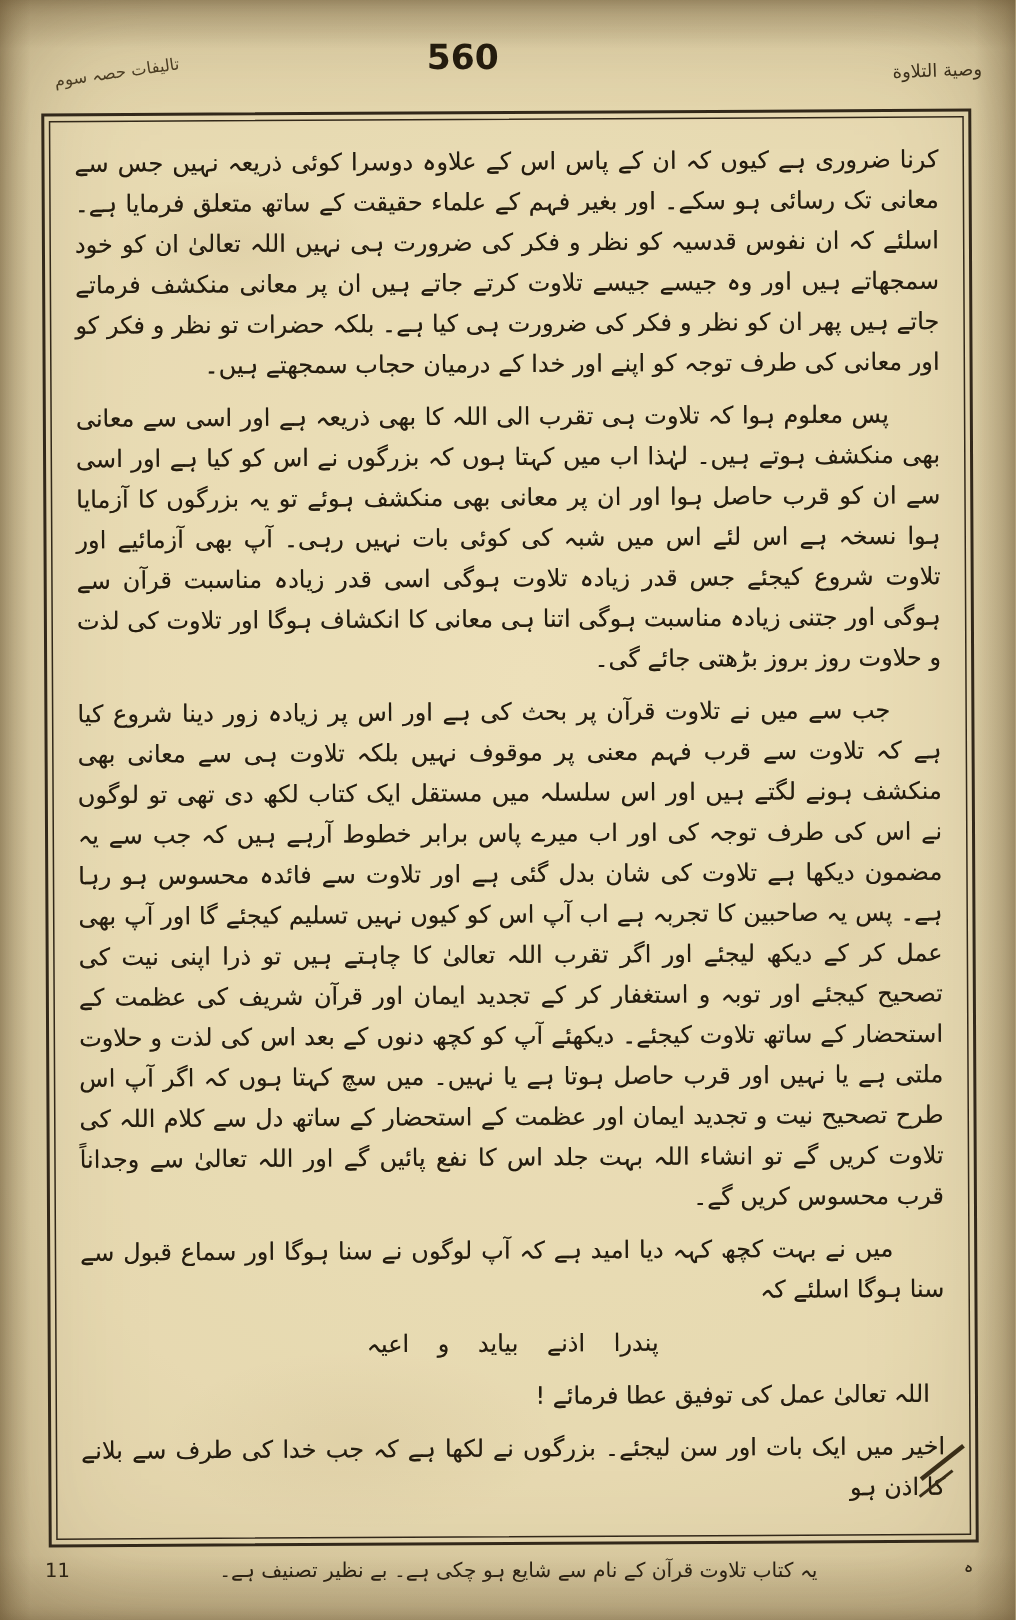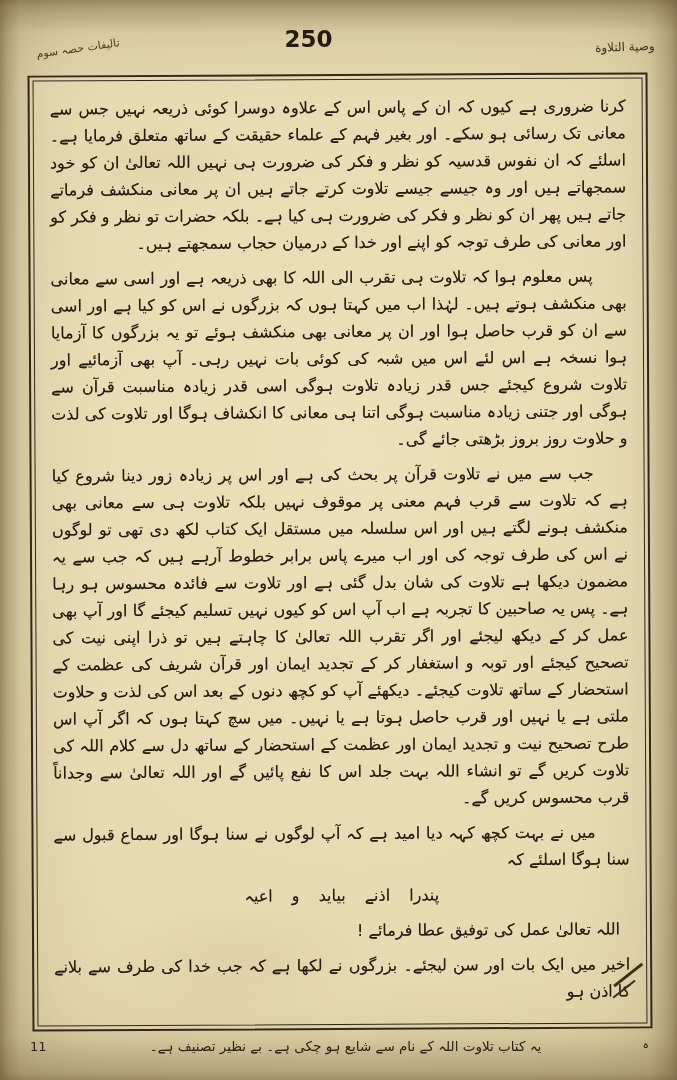--- a/index.html
+++ b/index.html
@@ -126,21 +126,21 @@
 <body>
 
 <div class="scan">
 
   <div class="stain stain-1"></div>
   <div class="stain stain-2"></div>
   <div class="stain stain-3"></div>
 
   <div class="header-left" lang="ur" dir="rtl">تالیفات حصہ سوم</div>
 
-  <div class="page-number" lang="ur" dir="rtl">250</div>
+  <div class="page-number" lang="ur" dir="rtl">560</div>
 
   <div class="header-right" lang="ur" dir="rtl">وصیة التلاوة</div>
 
   <div class="frame">
     <div class="frame-inner body-text" lang="ur" dir="rtl">
 
       <p class="para">کرنا ضروری ہے کیوں کہ ان کے پاس اس کے علاوہ دوسرا کوئی ذریعہ نہیں جس سے معانی تک رسائی ہو سکے۔ اور بغیر فہم کے علماء حقیقت کے ساتھ متعلق فرمایا ہے۔ اسلئے کہ ان نفوس قدسیہ کو نظر و فکر کی ضرورت ہی نہیں اللہ تعالیٰ ان کو خود سمجھاتے ہیں اور وہ جیسے جیسے تلاوت کرتے جاتے ہیں ان پر معانی منکشف فرماتے جاتے ہیں پھر ان کو نظر و فکر کی ضرورت ہی کیا ہے۔ بلکہ حضرات تو نظر و فکر کو اور معانی کی طرف توجہ کو اپنے اور خدا کے درمیان حجاب سمجھتے ہیں۔</p>
 
       <p class="para indent">پس معلوم ہوا کہ تلاوت ہی تقرب الی اللہ کا بھی ذریعہ ہے اور اسی سے معانی بھی منکشف ہوتے ہیں۔ لہٰذا اب میں کہتا ہوں کہ بزرگوں نے اس کو کیا ہے اور اسی سے ان کو قرب حاصل ہوا اور ان پر معانی بھی منکشف ہوئے تو یہ بزرگوں کا آزمایا ہوا نسخہ ہے اس لئے اس میں شبہ کی کوئی بات نہیں رہی۔ آپ بھی آزمائیے اور تلاوت شروع کیجئے جس قدر زیادہ تلاوت ہوگی اسی قدر زیادہ مناسبت قرآن سے ہوگی اور جتنی زیادہ مناسبت ہوگی اتنا ہی معانی کا انکشاف ہوگا اور تلاوت کی لذت و حلاوت روز بروز بڑھتی جائے گی۔</p>
 
@@ -153,17 +153,17 @@
       <p class="para dua">اللہ تعالیٰ عمل کی توفیق عطا فرمائے !</p>
 
       <p class="para closing">اخیر میں ایک بات اور سن لیجئے۔ بزرگوں نے لکھا ہے کہ جب خدا کی طرف سے بلانے کا اذن ہو</p>
 
       <div class="ink-mark"></div>
     </div>
   </div>
 
   <div class="footnote" lang="ur" dir="rtl">
     <span class="fn-marker">ہ</span>
-    <span class="fn-text">یہ کتاب تلاوت اللہ کے نام سے شایع ہو چکی ہے۔ بے نظیر تصنیف ہے۔</span>
+    <span class="fn-text">یہ کتاب تلاوت قرآن کے نام سے شایع ہو چکی ہے۔ بے نظیر تصنیف ہے۔</span>
     <span class="fn-ref">11</span>
   </div>
 
 </div>
 
 </body></html>

